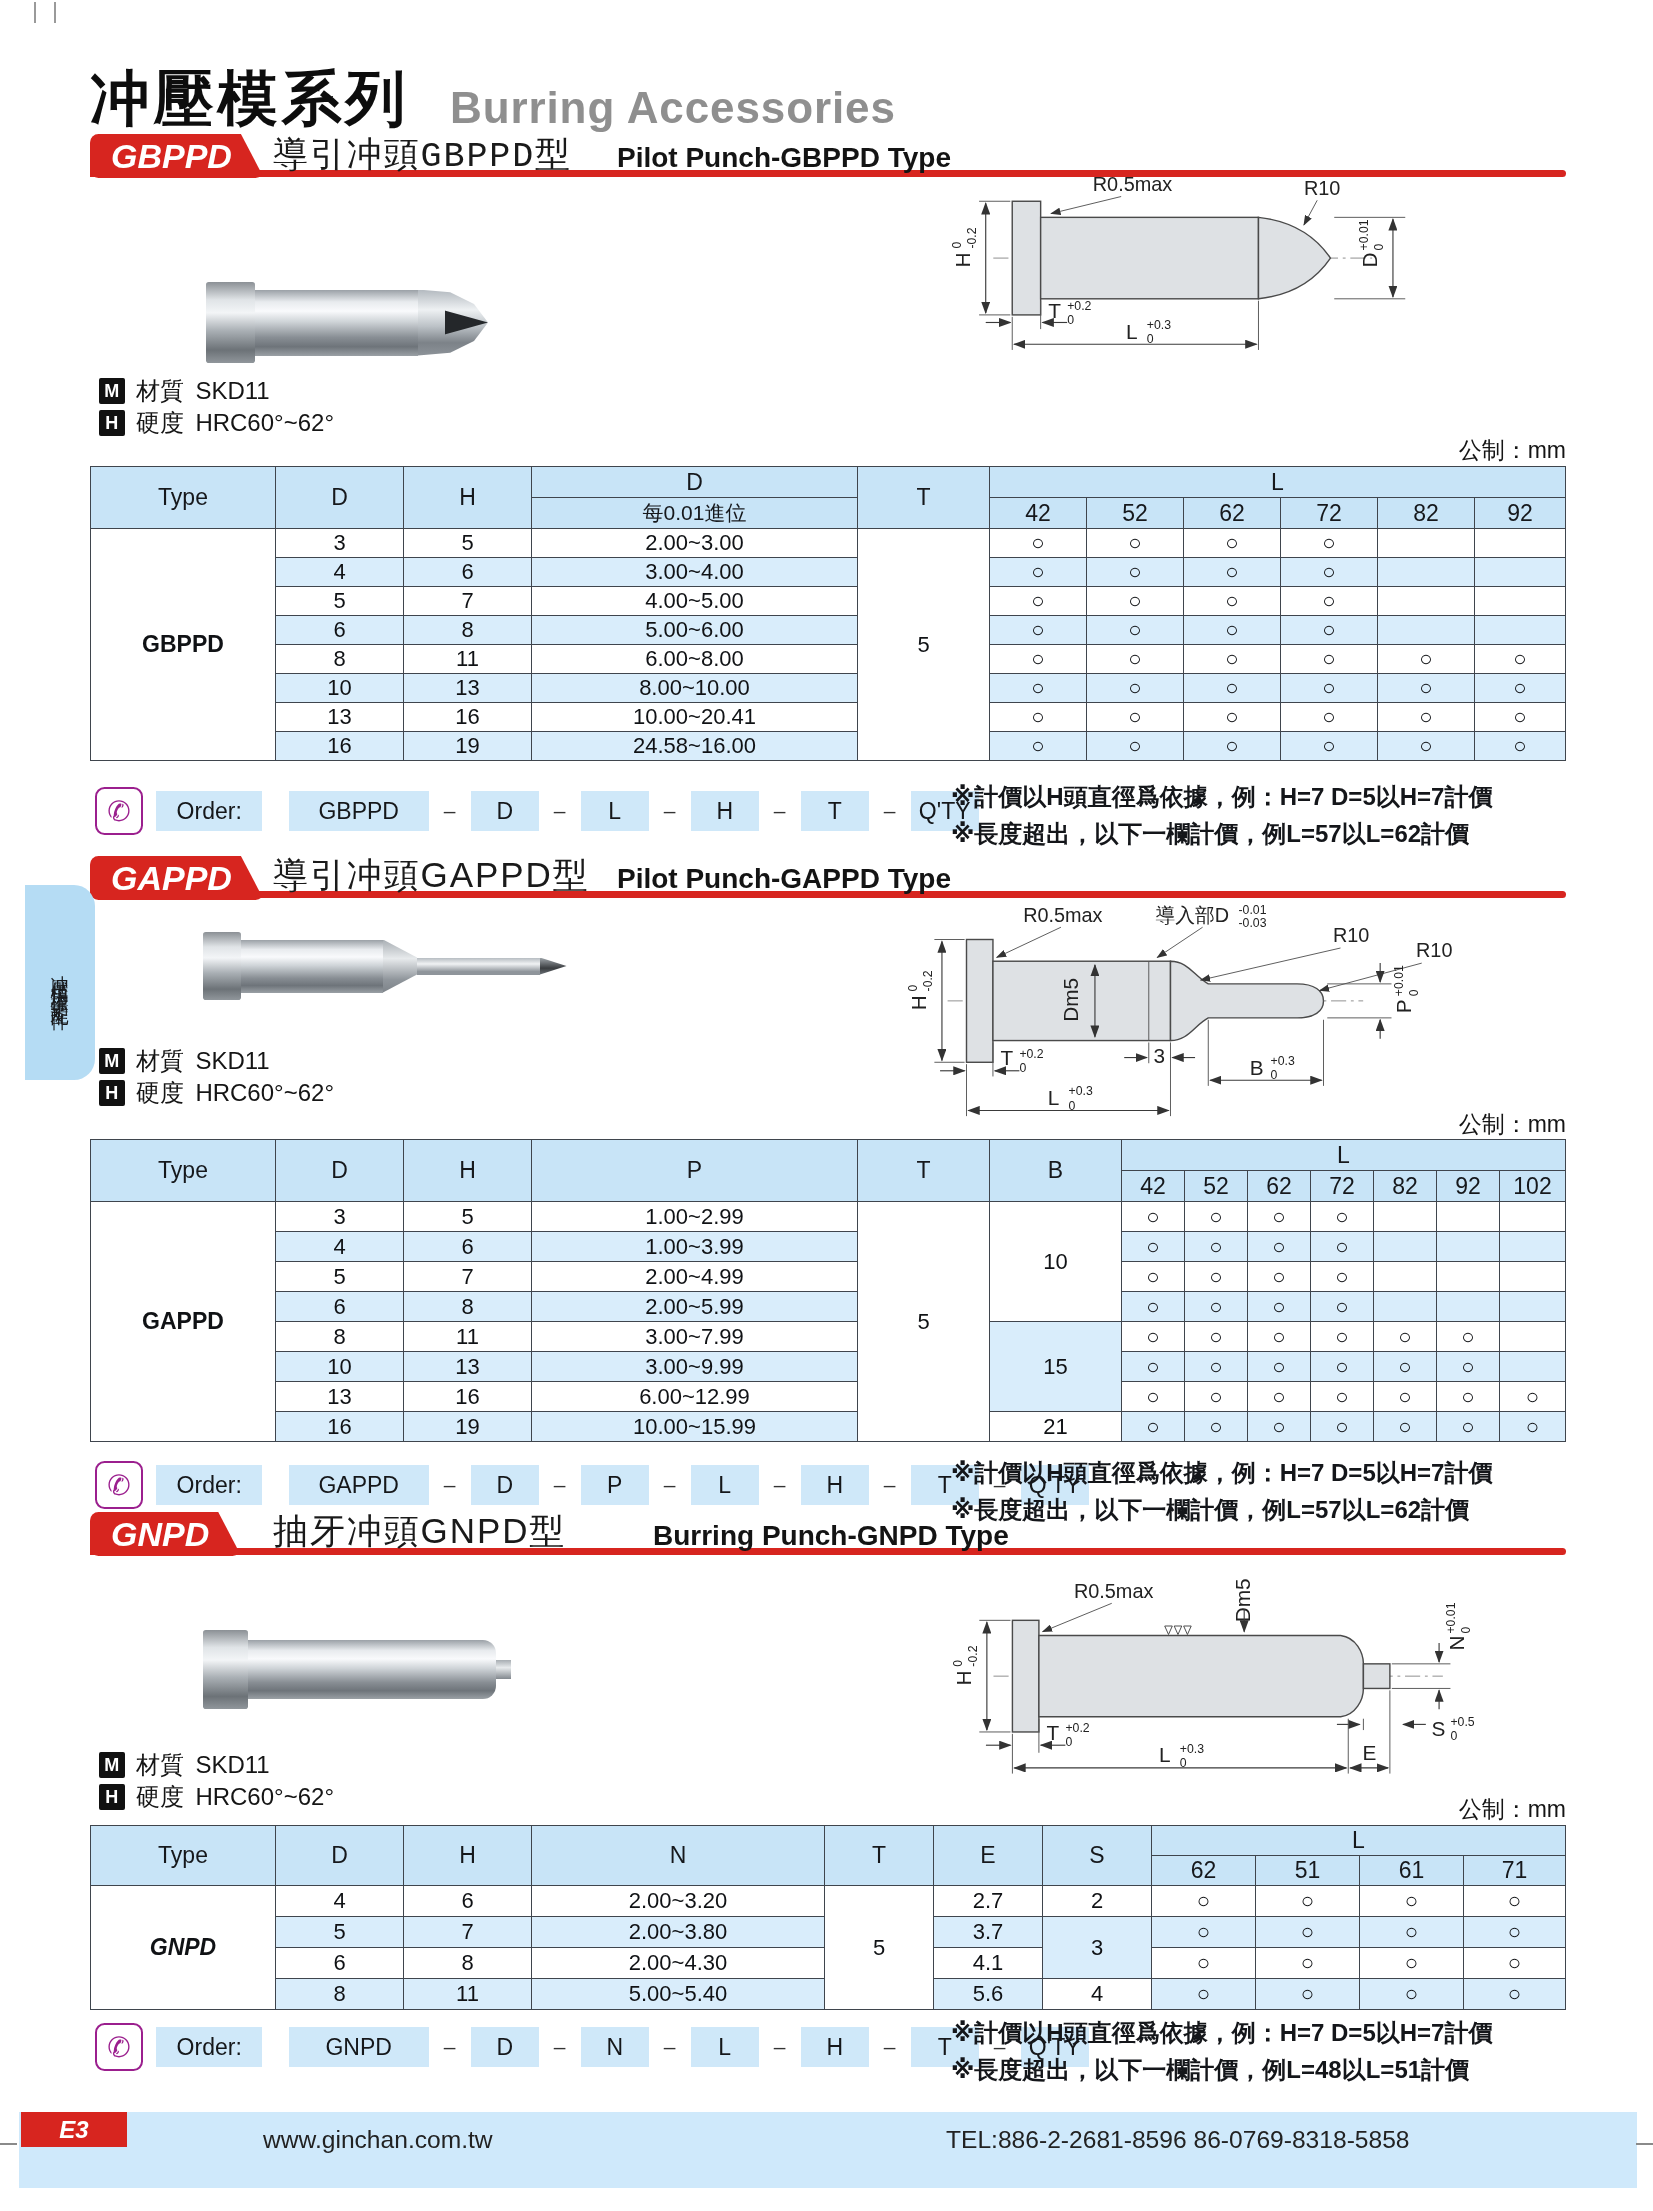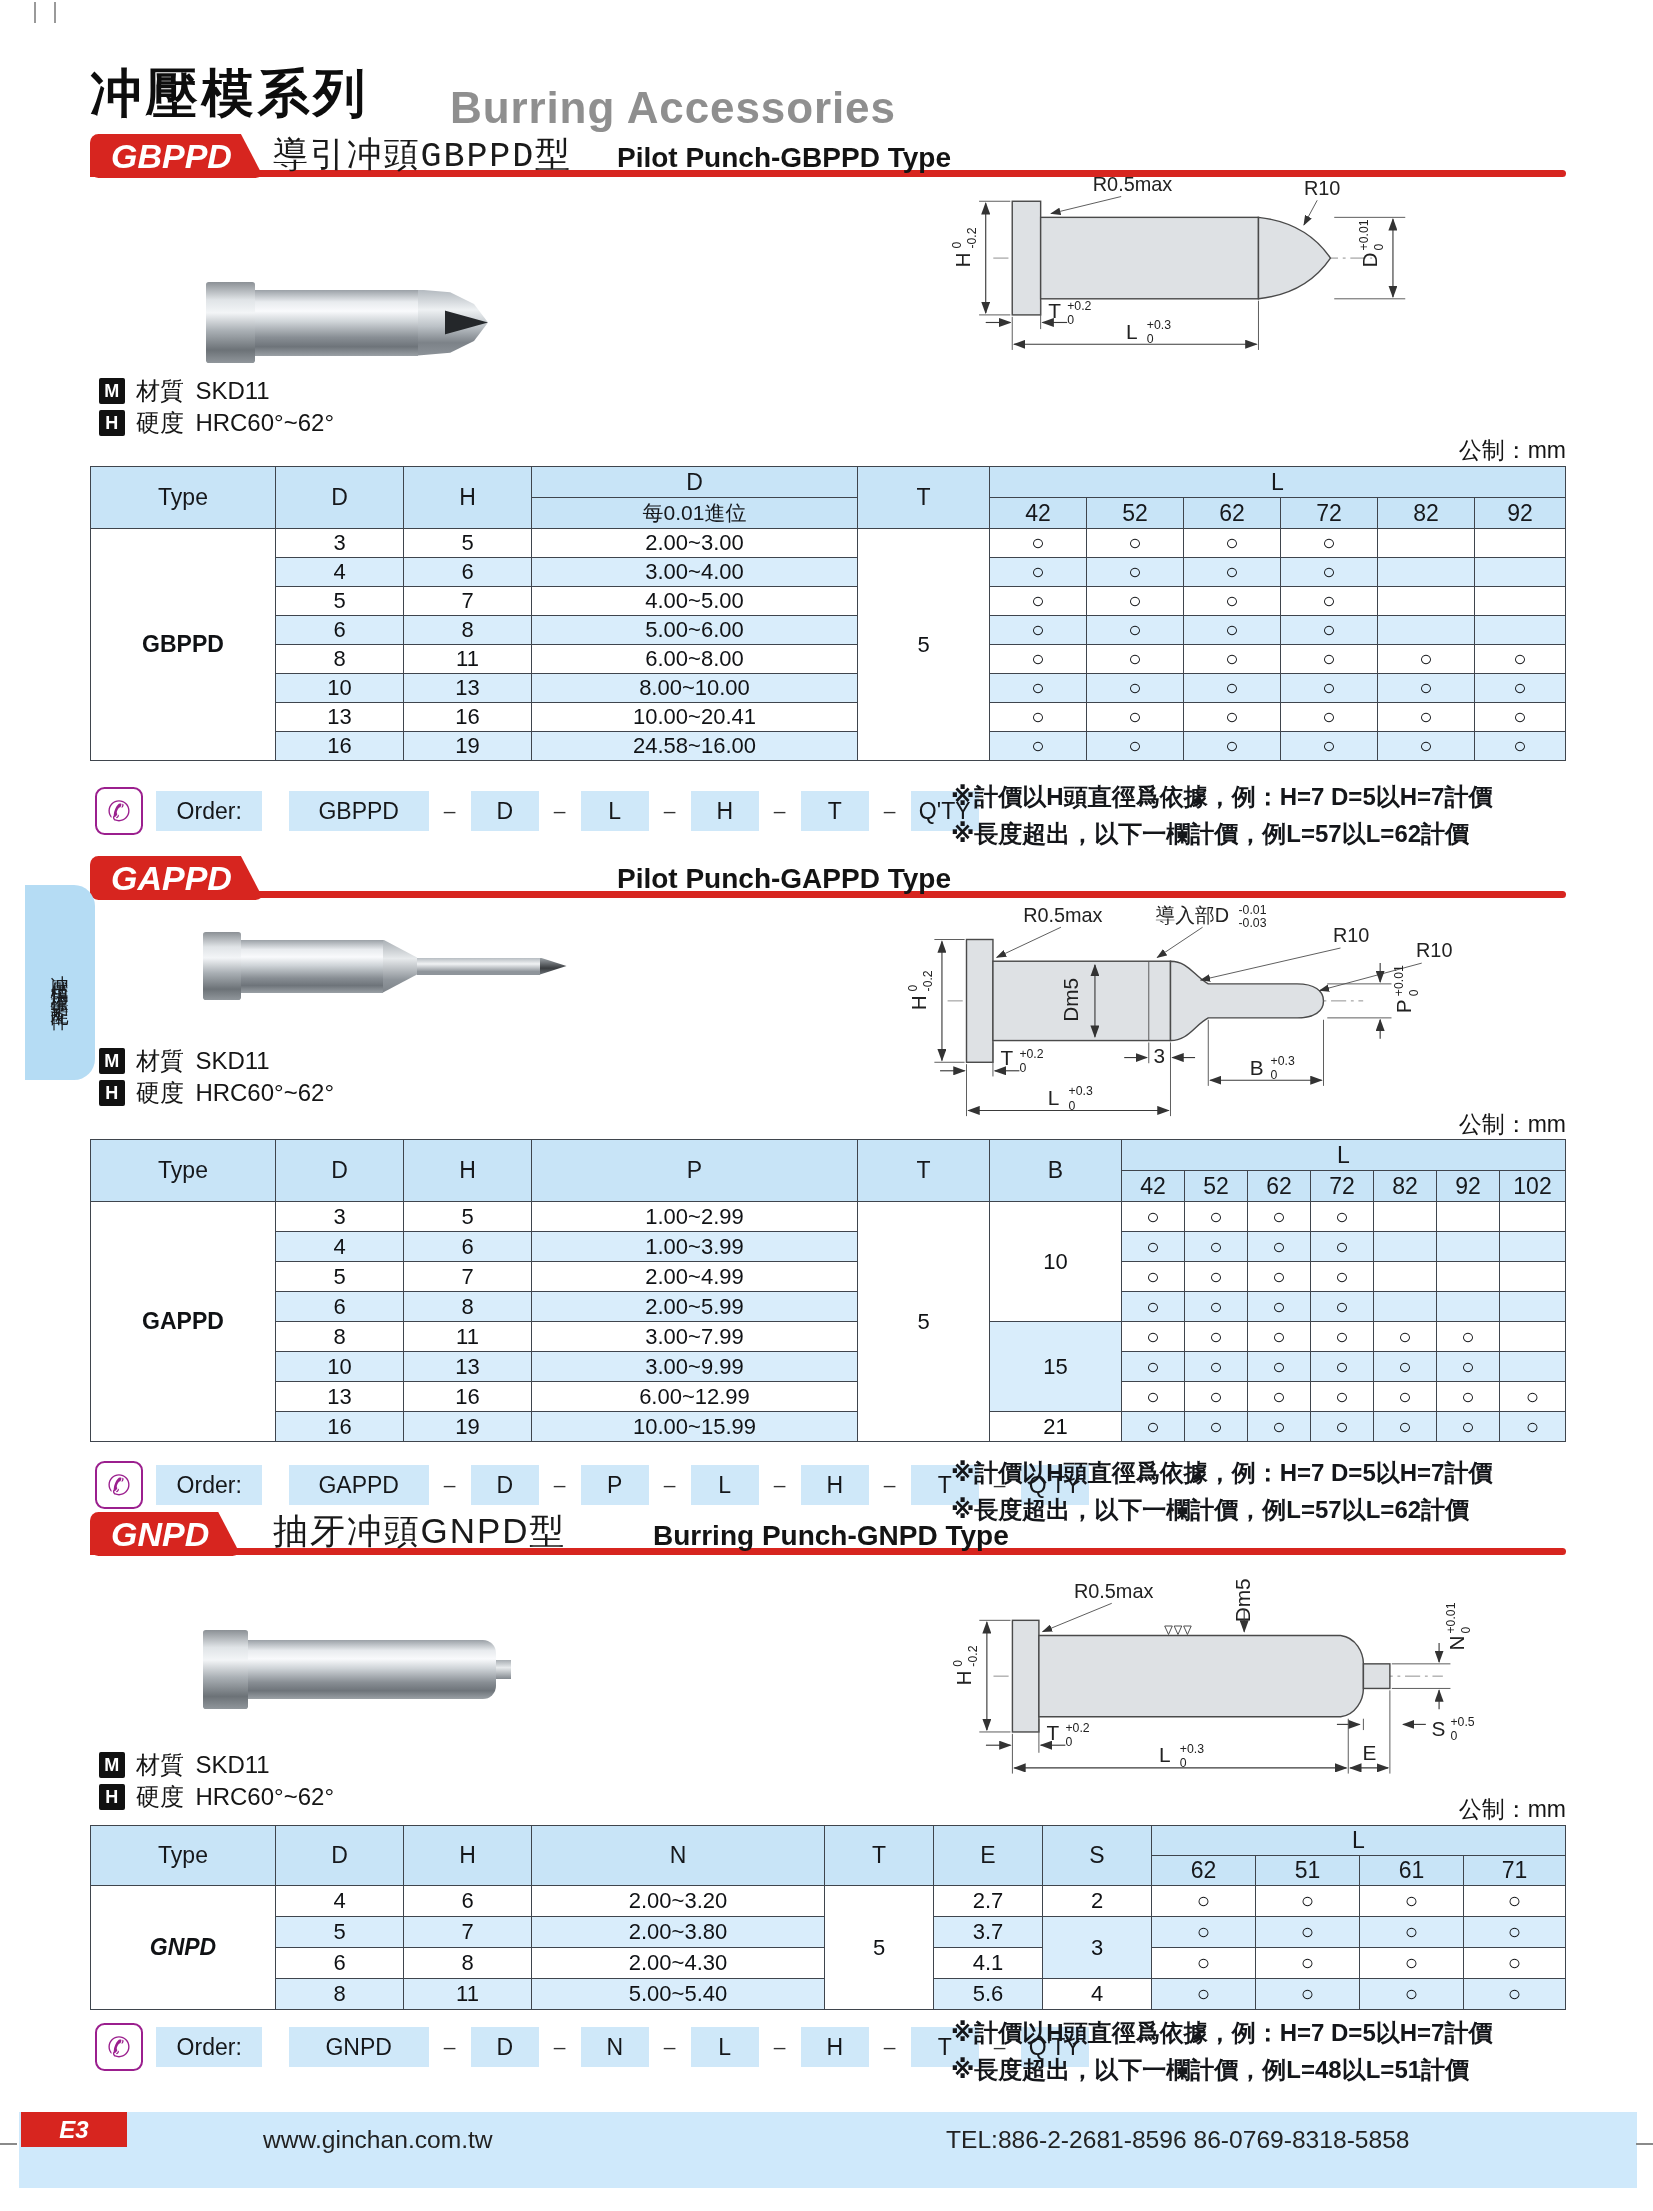--- a/index.html
+++ b/index.html
@@ -1,20 +1,20 @@
 <!DOCTYPE html>
 <html style="font-size:15px"><head>
 <meta charset="utf-8">
 <style>
   html,body{margin:0;padding:0;background:#fff;}
   #canvas{position:relative;width:1653px;height:2212px;background:#fff;overflow:hidden;
           font-family:"Liberation Sans","DejaVu Sans",sans-serif;color:#111;}
   .abs{position:absolute;}
   
-  .main-title-cn{font-size:52px;font-weight:900;letter-spacing:3.8px;color:#0d0d0d;}
+  .main-title-cn{font-size:60px;font-weight:900;letter-spacing:3.8px;color:#0d0d0d;}
   .main-title-en{font-size:44px;font-weight:800;color:#8f8f8f;letter-spacing:0.9px;}
   .crop{position:absolute;background:#9a9a9a;}
   
   .sec-bar{position:absolute;left:90px;width:1476px;height:6.6px;background:#d7251f;border-radius:0 3.8px 3.8px 0;}
   .sec-badge{position:absolute;left:90px;height:44px;background:#d7251f;color:#fff;
              font-weight:900;font-style:italic;font-size:34px;display:flex;align-items:center;
              justify-content:center;border-radius:8.5px;clip-path:polygon(0 0,calc(100% - 23px) 0,100% 100%,0 100%);
              padding:0 32px 0 21px;}
   .sec-cn{position:absolute;font-size:35px;font-weight:500;color:#1a1a1a;letter-spacing:1.9px;}
   .sec-en{position:absolute;font-size:28px;font-weight:800;color:#141414;}
@@ -306,20 +306,21 @@
   </div>
   <div class="notes" style="top:778px;">
     <div>※計價以H頭直徑爲依據，例：H=7 D=5以H=7計價</div>
     <div>※長度超出，以下一欄計價，例L=57以L=62計價</div>
   </div>
 
   <div class="sec-bar" style="top:891px;"></div>
   <div class="sec-badge" style="top:856px;">
       <span>GAPPD</span>
     </div>
+  <div class="sec-cn" style="left:273px;top:852px;">導引冲頭GAPPD型</div>
   <div class="sec-en" style="left:617px;top:863px;">Pilot Punch-GAPPD Type</div>
 
   <div class="side-tab">
       <span>冲壓模用標準零配件</span>
     </div>
 
   <div class="photo" style="left:203px;top:932px;">
     <div class="ph-head" style="width:38px;height:68px;"></div>
     <div class="ph-body" style="width:142px;height:53px;"></div>
     <div class="ph-taper" style="width:34px;height:53px;"></div>

